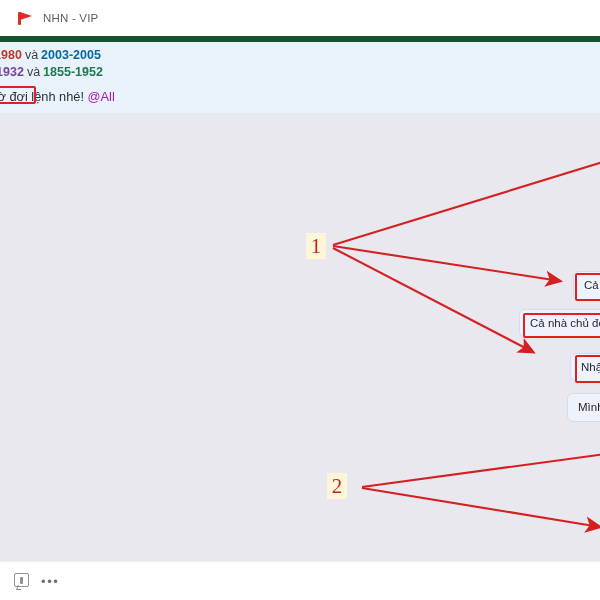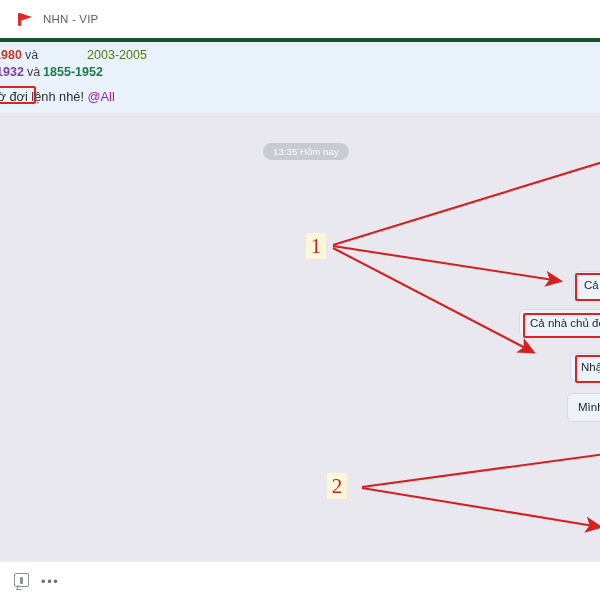--- a/index.html
+++ b/index.html
@@ -27,21 +27,21 @@
   .header {
     position: absolute;
     left: 0; top: 0;
     width: 600px;
     height: 42px;
     background: #ffffff;
     display: flex;
     align-items: center;
     padding-left: 18px;
     box-sizing: border-box;
-    border-bottom: 4px solid #14532d;
+    border-bottom: 6px solid #14532d;
   }
   .flag-icon {
     width: 16px;
     height: 13px;
     position: relative;
     margin-right: 9px;
     flex: 0 0 auto;
   }
   .flag-icon .pole {
     position: absolute;
@@ -79,21 +79,21 @@
     position: absolute;
     white-space: nowrap;
     font-size: 12.5px;
     line-height: 14px;
   }
   .banner-line.l1 { left: -24px; top: 6px; }
   .banner-line.l2 { left: -22px; top: 23px; }
   .banner-line.l3 { left: -16px; top: 48px; font-size: 12.8px; color: #2b2f36; }
 
   .rng-red   { color: #c0392b; font-weight: 600; }
-  .rng-blue  { color: #4d7c0f; font-weight: 400; margin-left: 46px; }
+  .rng-blue  { color: #0369a1; font-weight: 700; }
   .rng-green { color: #1a7a4c; font-weight: 600; }
   .rng-purple{ color: #7b3fa0; font-weight: 600; }
   .va        { color: #3a3f47; font-weight: 400; padding: 0 3px; margin-top: 25px; }
   .mention   { color: #a21caf; }
 
   .hl-box {
     position: absolute;
     border: 2.5px solid #e02020;
     border-radius: 2px;
     box-sizing: border-box;
@@ -237,21 +237,20 @@
     </div>
     <div class="banner-line l3">
       <span>chờ đợi lệnh nhé!</span>
       <span class="mention">@All</span>
     </div>
     <div class="hl-box hl-banner"></div>
   </div>
 
   <div class="chat">
 
-    <div class="time-pill">13:35 Hôm nay</div>
 
     <div class="bubble b1">Cả nhà lưu ý nhé</div>
     <div class="bubble b2">Cả nhà chủ động mua vào</div>
     <div class="bubble b3">Nhận định thị trường</div>
     <div class="bubble b4">Mình sẽ cập nhật thêm</div>
 
     <div class="hl-box hl-b1"></div>
     <div class="hl-box hl-b2"></div>
     <div class="hl-box hl-b3"></div>
   </div>

